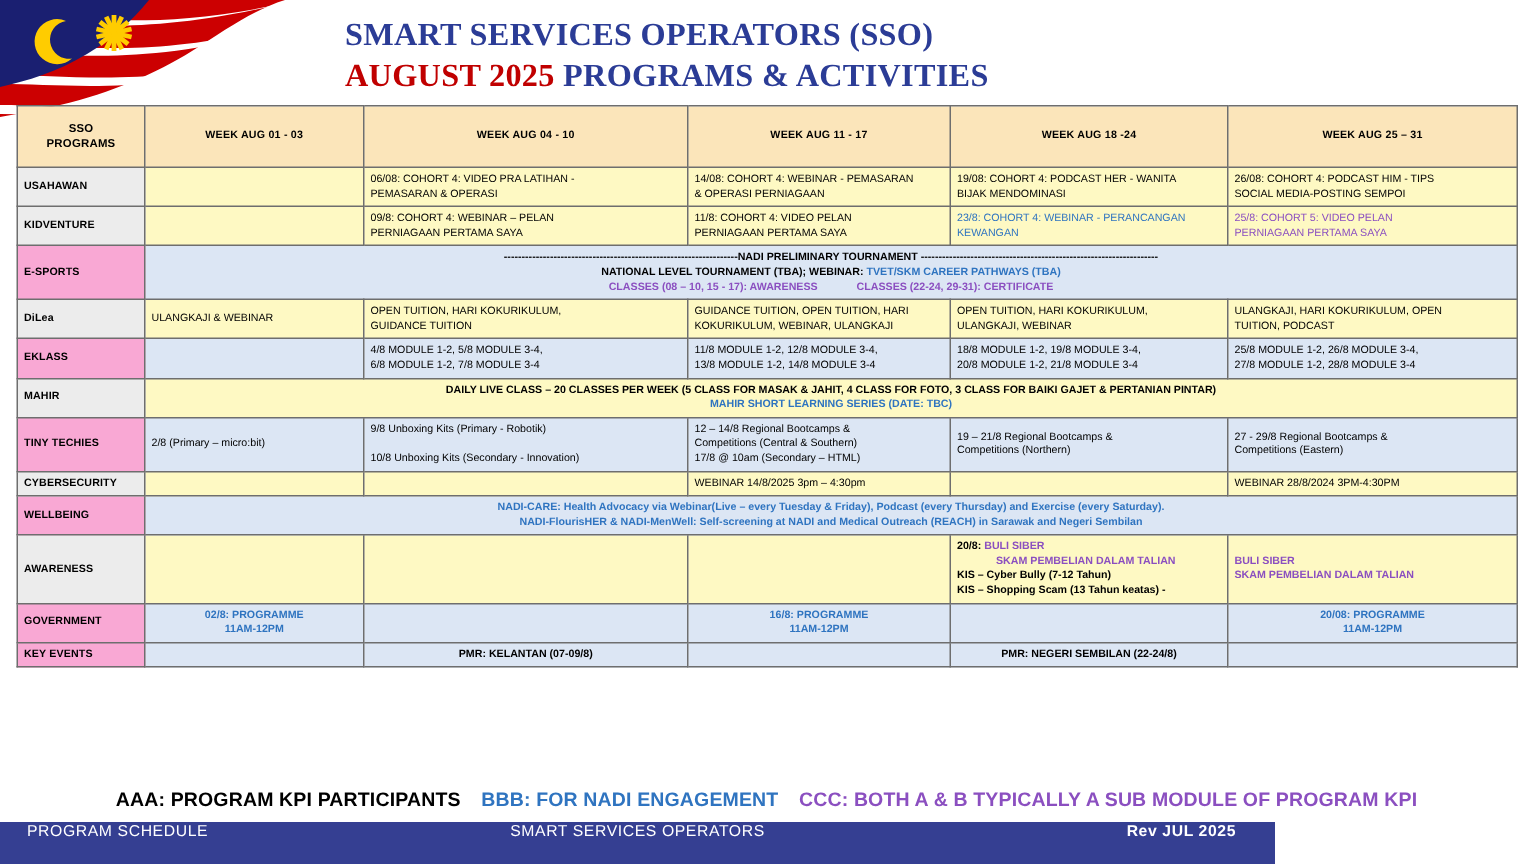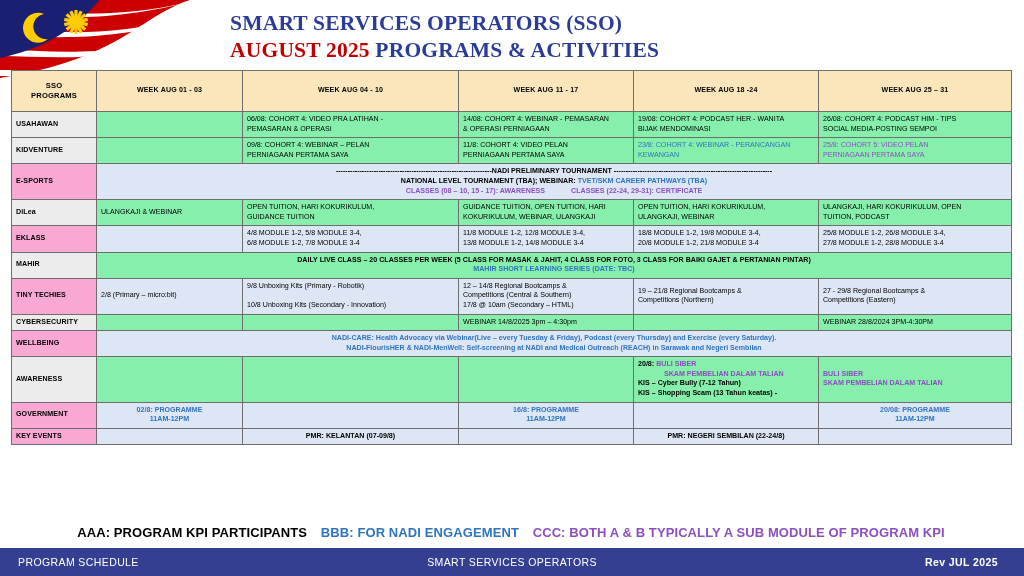--- a/index.html
+++ b/index.html
@@ -50,43 +50,43 @@
     height:34px;
     letter-spacing:.15px;
   }
   thead th.lbl{font-size:7.6px;line-height:10px;}
 
   td.rowlabel{
     font-weight:bold;font-size:8px;letter-spacing:.1px;
     text-align:left;padding-left:6px;
   }
   tr.blue td{background:#dce6f4;}
-  tr.gray td{background:#86efac;}
+  tr.gray td{background:#fef9c3;}
   tr.blue td.rowlabel{background:#f9a8d4;}
   tr.gray td.rowlabel{background:#ececec;}
 
   .c-black{color:#000;}
   .c-blue{color:#2f74c0;}
   .c-purple{color:#8b4fc0;}
   .c-bold{font-weight:bold;}
   .center{text-align:center;}
   .ln{display:block;}
   .indent{display:block;padding-left:26px;}
 
   
   .legend{
     position:absolute;left:11px;top:525px;width:1000px;text-align:center;
     font-size:13px;font-weight:bold;letter-spacing:.1px;
   }
   .legend span{margin:0 5px;}
   
   .footer{
-    position:absolute;left:0;bottom:0;width:1024px;height:28px;
+    position:absolute;left:0;bottom:0;width:850px;height:28px;
     background:#353f92;border-top:2px solid #ffffff;
-    display:flex;align-items:center;color:#ffffff;
+    display:flex;color:#ffffff;
     font-size:10.5px;letter-spacing:.4px;
   }
   .footer .f-left{position:absolute;left:18px;}
   .footer .f-mid{width:100%;text-align:center;}
   .footer .f-right{position:absolute;right:26px;font-weight:bold;}
 </style>
 </head>
 <body>
 
 <div class="flag-wrap">

